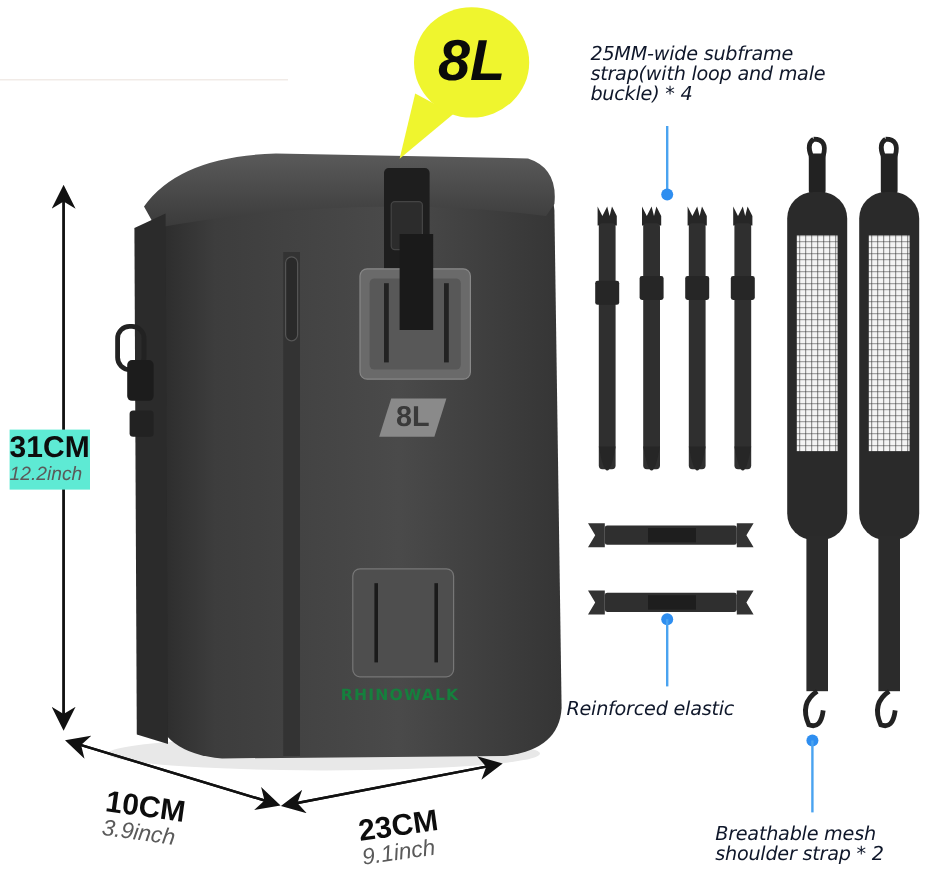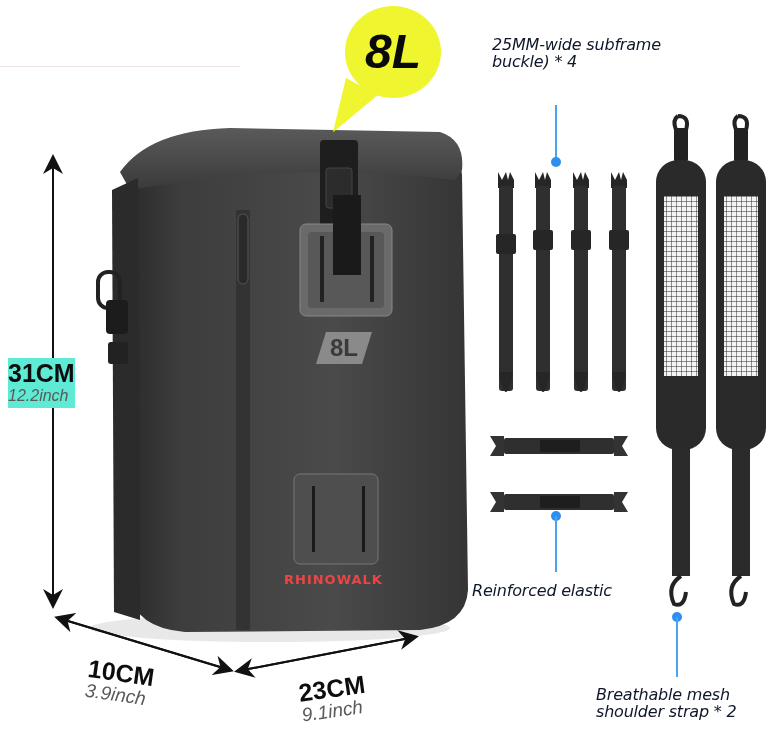--- a/index.html
+++ b/index.html
@@ -155,28 +155,29 @@
       <rect x="18" y="12" width="14" height="34" rx="3" fill="#222"></rect>
       <rect x="0" y="44" width="50" height="290" rx="22" fill="#2a2a2a"></rect>
       <rect x="8" y="80" width="34" height="180" fill="url(#mesh)"></rect>
       <rect x="16" y="330" width="18" height="130" fill="#2b2b2b"></rect>
       <path d="M25 460 Q10 470 18 488 Q28 492 30 476" stroke="#222" stroke-width="4" fill="none"></path>
     </g>
   </g>
 </svg>
 
 <div class="abs" style="left:322px;top:334px;width:44px;text-align:center;font-family:'Liberation Sans',sans-serif;font-weight:bold;font-size:24px;color:#3a3a3a;">8L</div>
-<div class="abs" style="left:284px;top:572px;font-family:'DejaVu Sans',sans-serif;font-weight:bold;font-size:13px;letter-spacing:1px;color:#ef4444;text-align:center;">RHINOWALK</div>
+<div class="abs" style="left:284px;top:572px;font-family:'DejaVu Sans',sans-serif;font-weight:bold;font-size:13px;letter-spacing:1px;color:#15803d;text-align:center;">RHINOWALK</div>
 
 <div class="abs bubble-tail"></div>
 <div class="abs bubble"></div>
 <div class="abs bubble-text">8L</div>
 
 <div class="abs callout c1">
   <div>25MM-wide subframe</div>
+  <div>strap(with loop and male</div>
   <div>buckle) * 4</div>
 </div>
 <div class="abs lead" style="left:555px;top:105px;height:55px;"></div>
 <div class="abs dot" style="left:551px;top:157px;"></div>
 
 <div class="abs dot" style="left:551px;top:511px;"></div>
 <div class="abs lead" style="left:555px;top:516px;height:56px;"></div>
 <div class="abs callout c2">
   <div>Reinforced elastic</div>
 </div>

